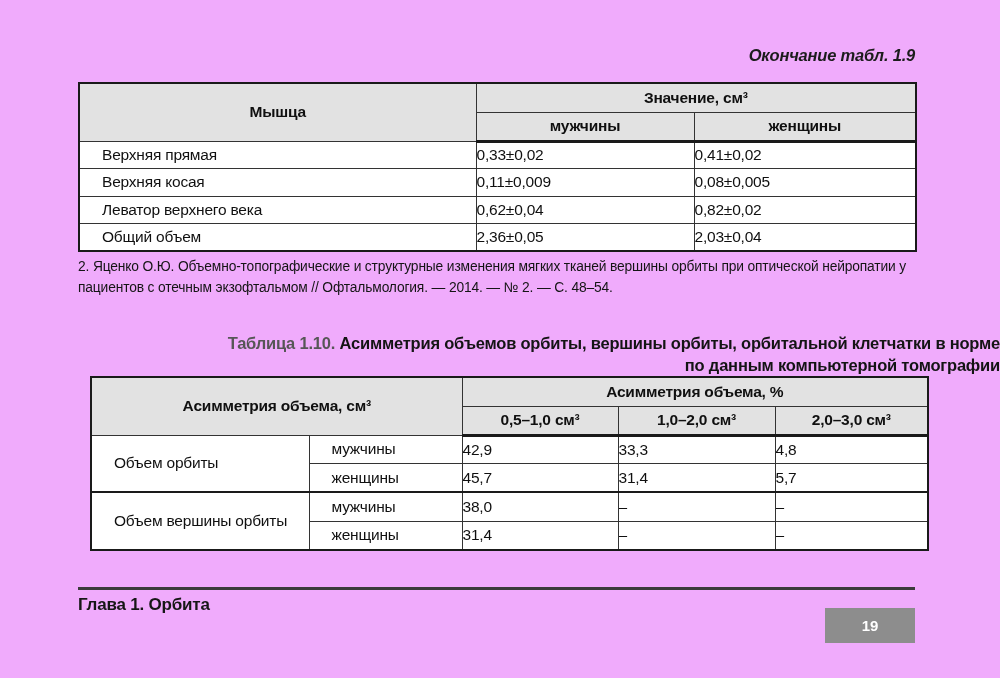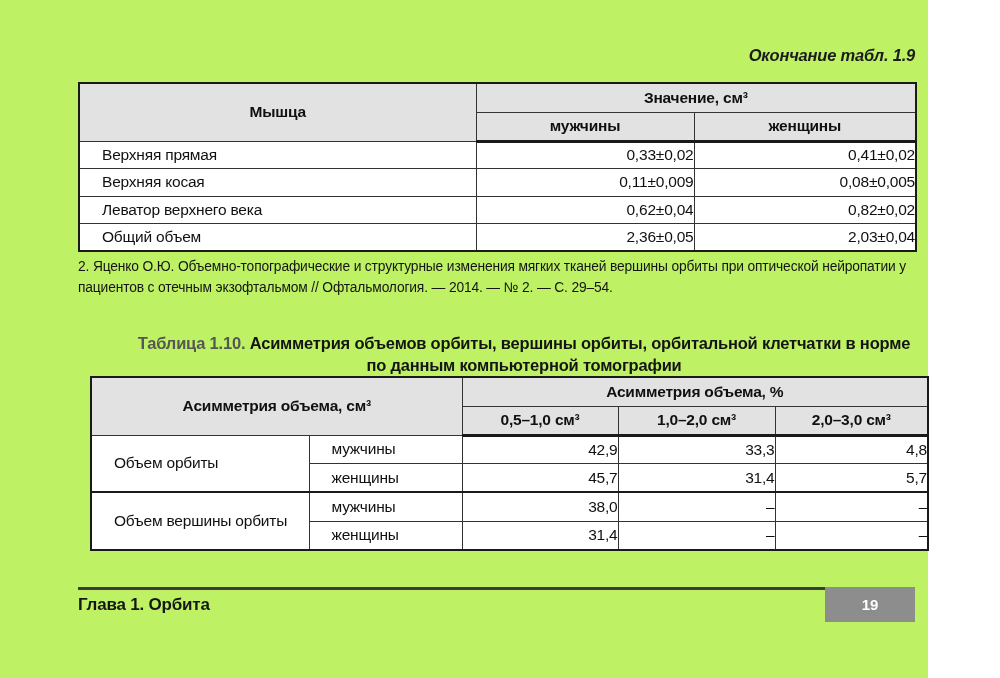--- a/index.html
+++ b/index.html
@@ -4,21 +4,21 @@
 <style>
   * { margin: 0; padding: 0; box-sizing: border-box; }
   html, body { background: #ffffff; }
   body {
     width: 1000px; height: 678px;
     font-family: "Liberation Sans", "DejaVu Sans", sans-serif;
     color: #111;
     position: relative;
     overflow: hidden;
   }
-  .page { position: relative; width: 928px; height: 678px; background: #bef264; }
+  .page { position: relative; width: 1000px; height: 678px; background: #f0abfc; }
 
   
   .cont-note {
     position: absolute; top: 46px; left: 78px; width: 837px;
     text-align: right; font-style: italic; font-weight: bold;
     font-size: 16.5px; color: #1c1c1c; letter-spacing: -0.2px;
   }
 
   
   table {
@@ -26,21 +26,21 @@
     position: absolute; left: 78px; width: 837px;
     font-size: 15.5px; letter-spacing: -0.2px;
   }
   th, td { border: 1.6px solid #333; vertical-align: middle; overflow: hidden; }
   table { border: 2.2px solid #1a1a1a; }
   thead th {
     background: #e2e2e2; font-weight: bold; text-align: center;
     color: #101010;
   }
   thead tr.subhead th { border-bottom: 3px solid #1a1a1a; }
-  tbody td { background: #fff; text-align: right; color: #101010; }
+  tbody td { background: #fff; text-align: left; color: #101010; }
   td.left, th.left { text-align: left; padding-left: 22px; }
 
   #table19 { top: 82px; }
   #table19 thead tr { height: 29px; }
   #table19 tbody tr { height: 27.5px; }
 
   #table110 { top: 376px; margin-left: 12px; }
   #table110 thead tr { height: 29px; }
   #table110 tbody tr { height: 28.7px; }
   #table110 tbody tr.group-start td { border-top: 2.8px solid #1a1a1a; }
@@ -49,41 +49,41 @@
   .footnotes {
     position: absolute; top: 256px; left: 78px; width: 837px;
     font-size: 13.8px; line-height: 21px; color: #151515;
     letter-spacing: -0.15px;
   }
   .footnotes p { text-align: left; }
 
   
   .caption {
     position: absolute; top: 332px; left: 0; width: 1000px;
-    text-align: center;
+    text-align: right;
     padding-left: 48px;
   }
   .caption-inner {
     display: inline-block; max-width: 780px;
     font-size: 16.5px; line-height: 22px; letter-spacing: -0.2px;
     color: #141414; font-weight: bold;
   }
   .caption-label { font-weight: bold; color: #565656; }
 
   
   .footer-rule {
     position: absolute; top: 587px; left: 78px; width: 837px; height: 3px;
     background: #3b3b3b;
   }
   .chapter {
     position: absolute; top: 595px; left: 78px;
     font-size: 17px; font-weight: bold; color: #161616; letter-spacing: -0.2px; text-align: right;
   }
   .page-num-box {
-    position: absolute; top: 587px; left: 825px; width: 90px; height: 35px;
+    position: absolute; top: 608px; left: 825px; width: 90px; height: 35px;
     background: #8d8d8d; color: #ffffff;
     font-size: 15px; font-weight: bold;
     display: flex; align-items: center; justify-content: center;
   }
 </style>
 </head>
 <body>
 
 <div class="page">
 
@@ -123,21 +123,21 @@
       </tr>
       <tr>
         <td class="left">Общий объем</td>
         <td>2,36±0,05</td>
         <td>2,03±0,04</td>
       </tr>
     </tbody>
   </table>
 
   <div class="footnotes">
-    <p>2. Яценко О.Ю. Объемно-топографические и структурные изменения мягких тканей вершины орбиты при оптической нейропатии у пациентов с отечным экзофтальмом // Офтальмология. — 2014. — № 2. — С. 29–54.</p>
+    <p>2. Яценко О.Ю. Объемно-топографические и структурные изменения мягких тканей вершины орбиты при оптической нейропатии у пациентов с отечным экзофтальмом // Офтальмология. — 2014. — № 2. — С. 48–54.</p>
   </div>
 
   <div class="caption">
     <div class="caption-inner">
       <span class="caption-label">Таблица 1.10.</span><span> Асимметрия объемов орбиты, вершины орбиты, орбитальной клетчатки в норме по данным компьютерной томографии</span>
     </div>
   </div>
 
   <table id="table110">
     <colgroup>

